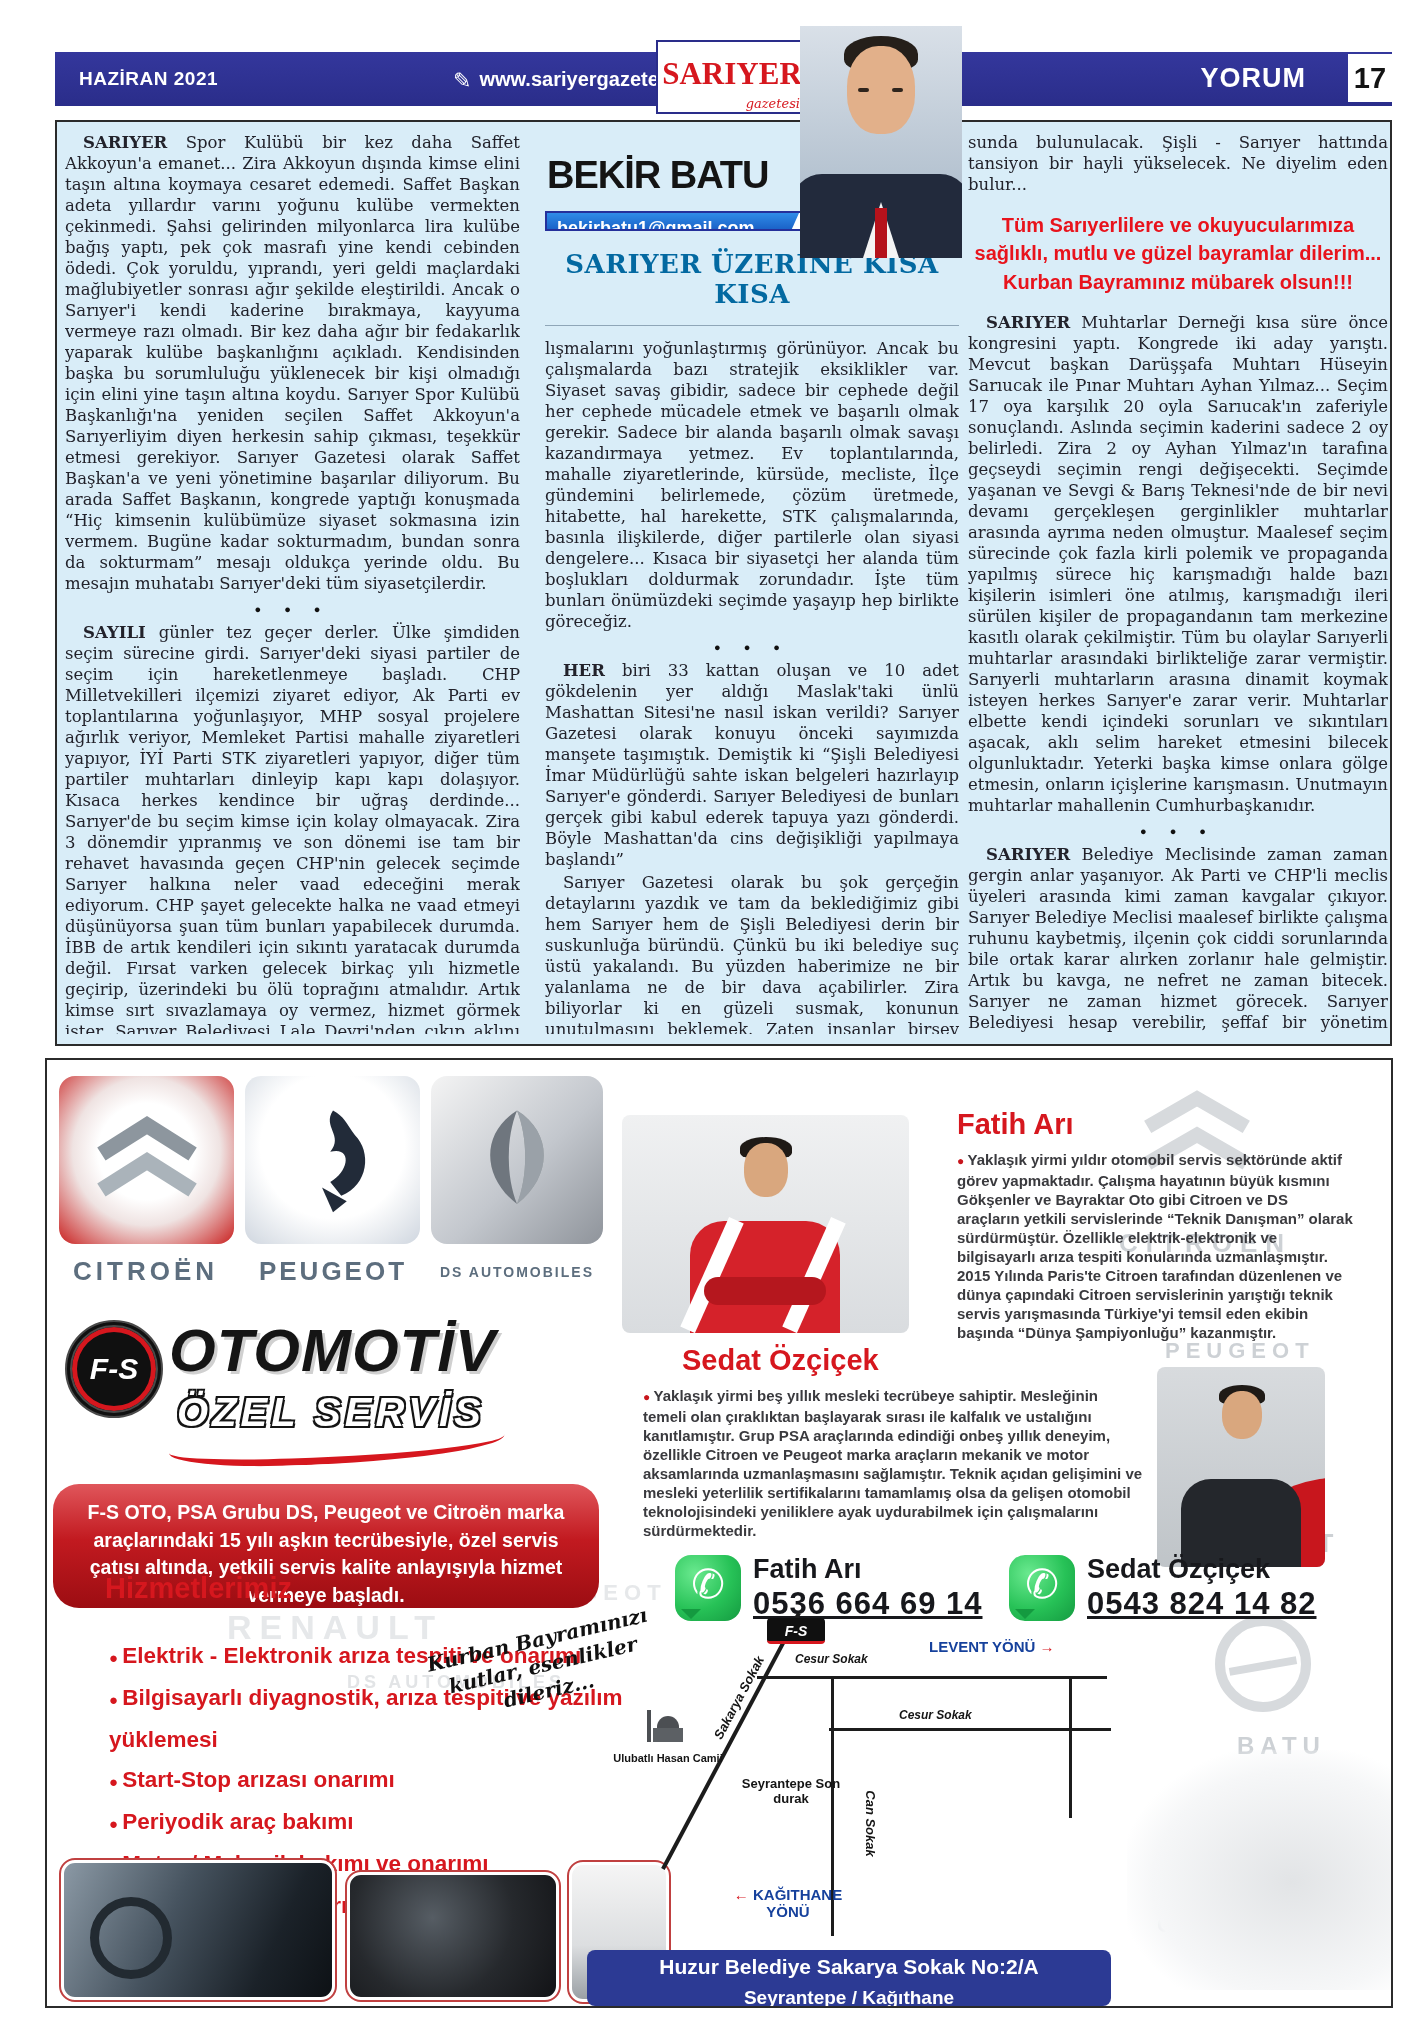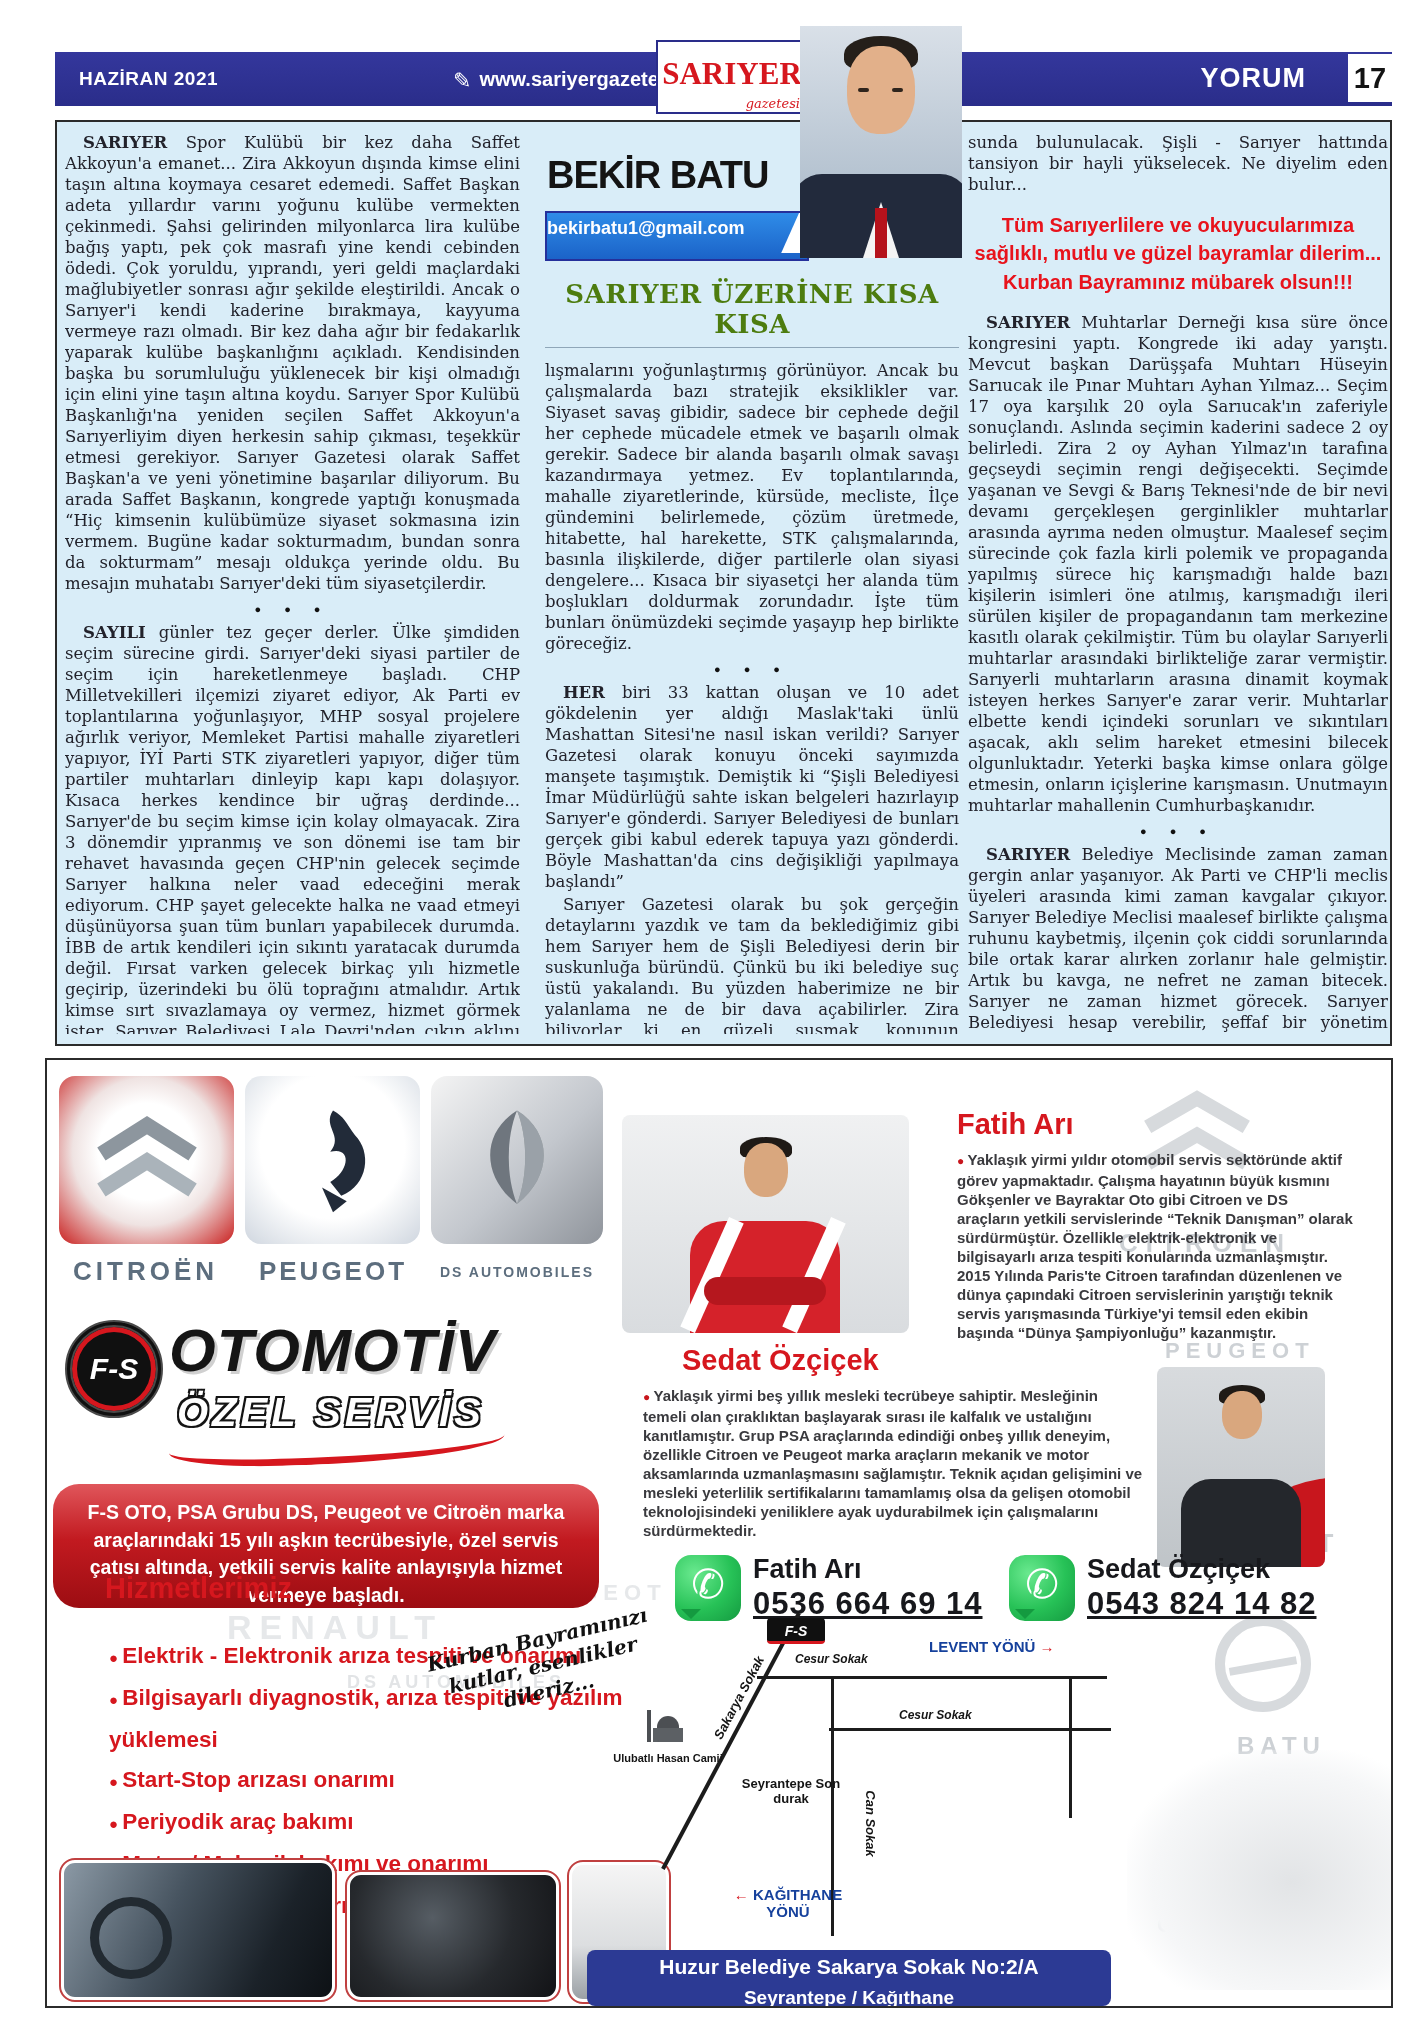--- a/index.html
+++ b/index.html
@@ -42,28 +42,28 @@
   .col { position:absolute; top:10px; height:902px; overflow:hidden; }
   .c1 { left:8px;  width:455px; }
   .c2 { left:488px; width:414px; }
   .c3 { left:911px; width:420px; }
   .para { font-family:"DejaVu Serif","Liberation Serif",serif; font-size:16.5px; line-height:21px;
           color:#22222b; text-align:justify; text-indent:18px; margin-bottom:2px; }
   .para.noindent { text-indent:0; }
   .lead { font-weight:bold; }
   .sep { text-align:center; font-size:11px; letter-spacing:10px; color:#111; margin:9px 0 7px; }
   .byline-name { font-size:38px; font-weight:900; color:#141414; letter-spacing:-1px; margin:22px 0 14px 2px; }
-  .email-bar { position:relative; width:264px; height:50px; background:linear-gradient(180deg,#2f8ce8,#1b63c8);
+  .email-bar { position:relative; width:264px; height:20px; background:linear-gradient(180deg,#2f8ce8,#1b63c8);
                border:2px solid #25309b; color:#fff; font-size:18px; font-weight:bold; line-height:30px;
-               overflow:hidden; }
+               padding-left:10px; overflow:hidden; }
   .email-bar::after { content:""; position:absolute; right:-10px; top:-4px; width:26px; height:44px;
                       background:#fff; transform:skewX(-24deg); }
   .headline { margin-top:18px; text-align:center; font-family:"DejaVu Serif","Liberation Serif",serif;
-              font-size:26px; font-weight:900; color:#4d7c0f; letter-spacing:.5px;
-              padding-bottom:8px; border-bottom:1.5px solid #8fa6b8; margin-bottom:12px; }
+              font-size:26px; font-weight:900; color:#0369a1; letter-spacing:.5px;
+              padding-bottom:16px; border-bottom:1.5px solid #8fa6b8; margin-bottom:12px; }
   .greeting { color:#e8131c; font-size:20px; line-height:1.42; font-weight:800; text-align:center; margin:16px 4px; }
 
   
   .ad { position:absolute; left:45px; top:1058px; width:1348px; height:950px; background:#fff;
         border:2px solid #2b2b2b; overflow:hidden; }
   .ad * { z-index:2; }
   .wm { position:absolute; color:#cdd1d5; font-weight:900; z-index:0; }
 
   .brand-card { position:absolute; top:16px; width:175px; height:168px; border-radius:16px; }
   .bc1 { left:12px;  background:radial-gradient(circle at 50% 45%, #ffffff 38%, #efe3e2 58%, #c9201f 100%); }

